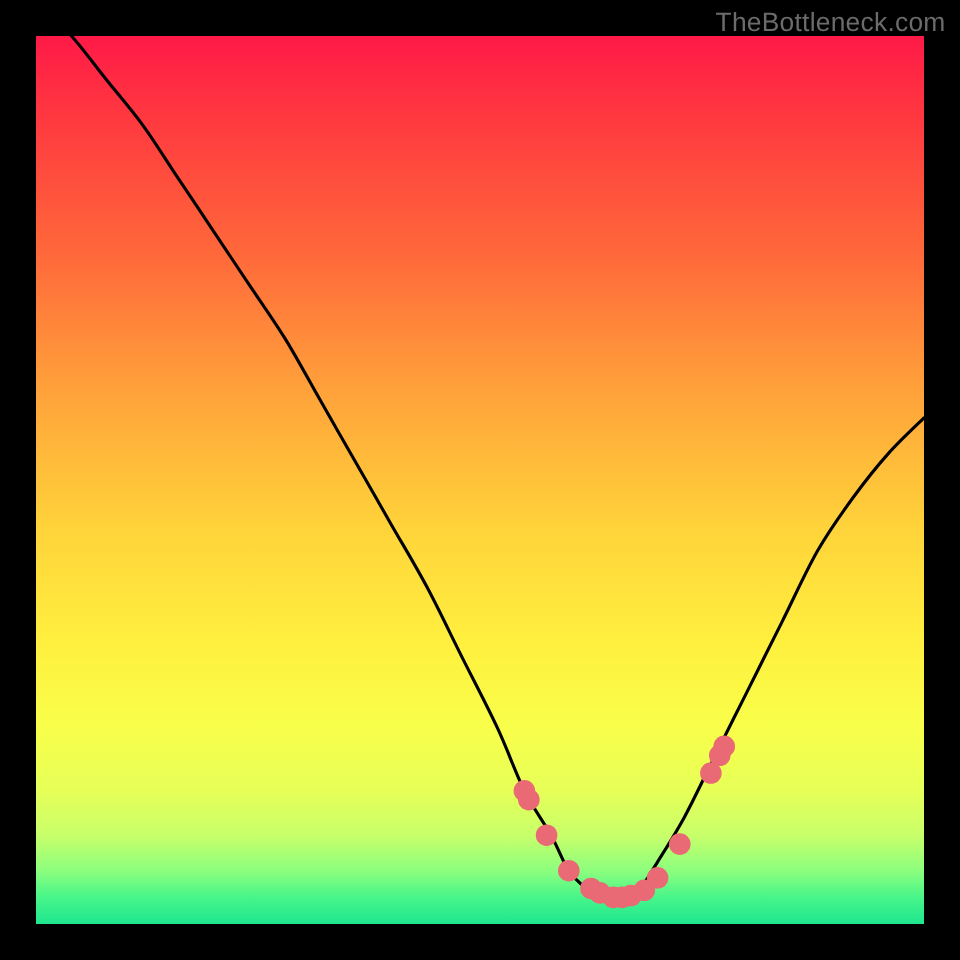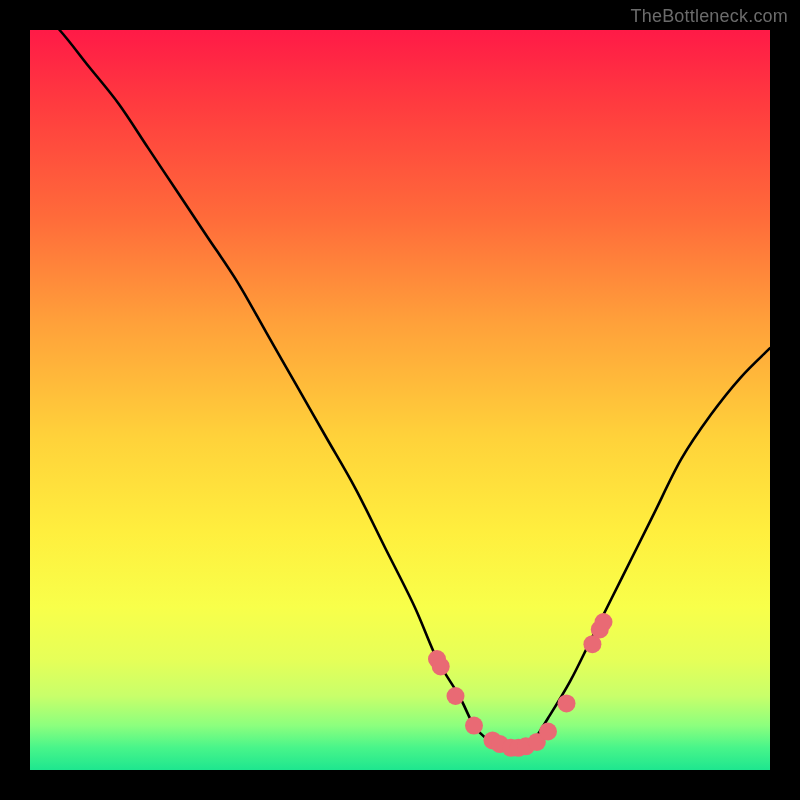--- a/index.html
+++ b/index.html
@@ -38,21 +38,21 @@
       #8cff7e 94%,
       #48f58a 97%,
       #1ee68f 100%
     );
   }
   .watermark {
     position: absolute;
     top: 6px;
     right: 12px;
     color: #6b6b6b;
-    font-size: 18px;
+    font-size: 22px;
     letter-spacing: 0.2px;
     font-weight: 400;
     user-select: none;
   }
   svg.curve {
     position: absolute;
     left: 0;
     top: 0;
     width: 740px;
     height: 740px;

